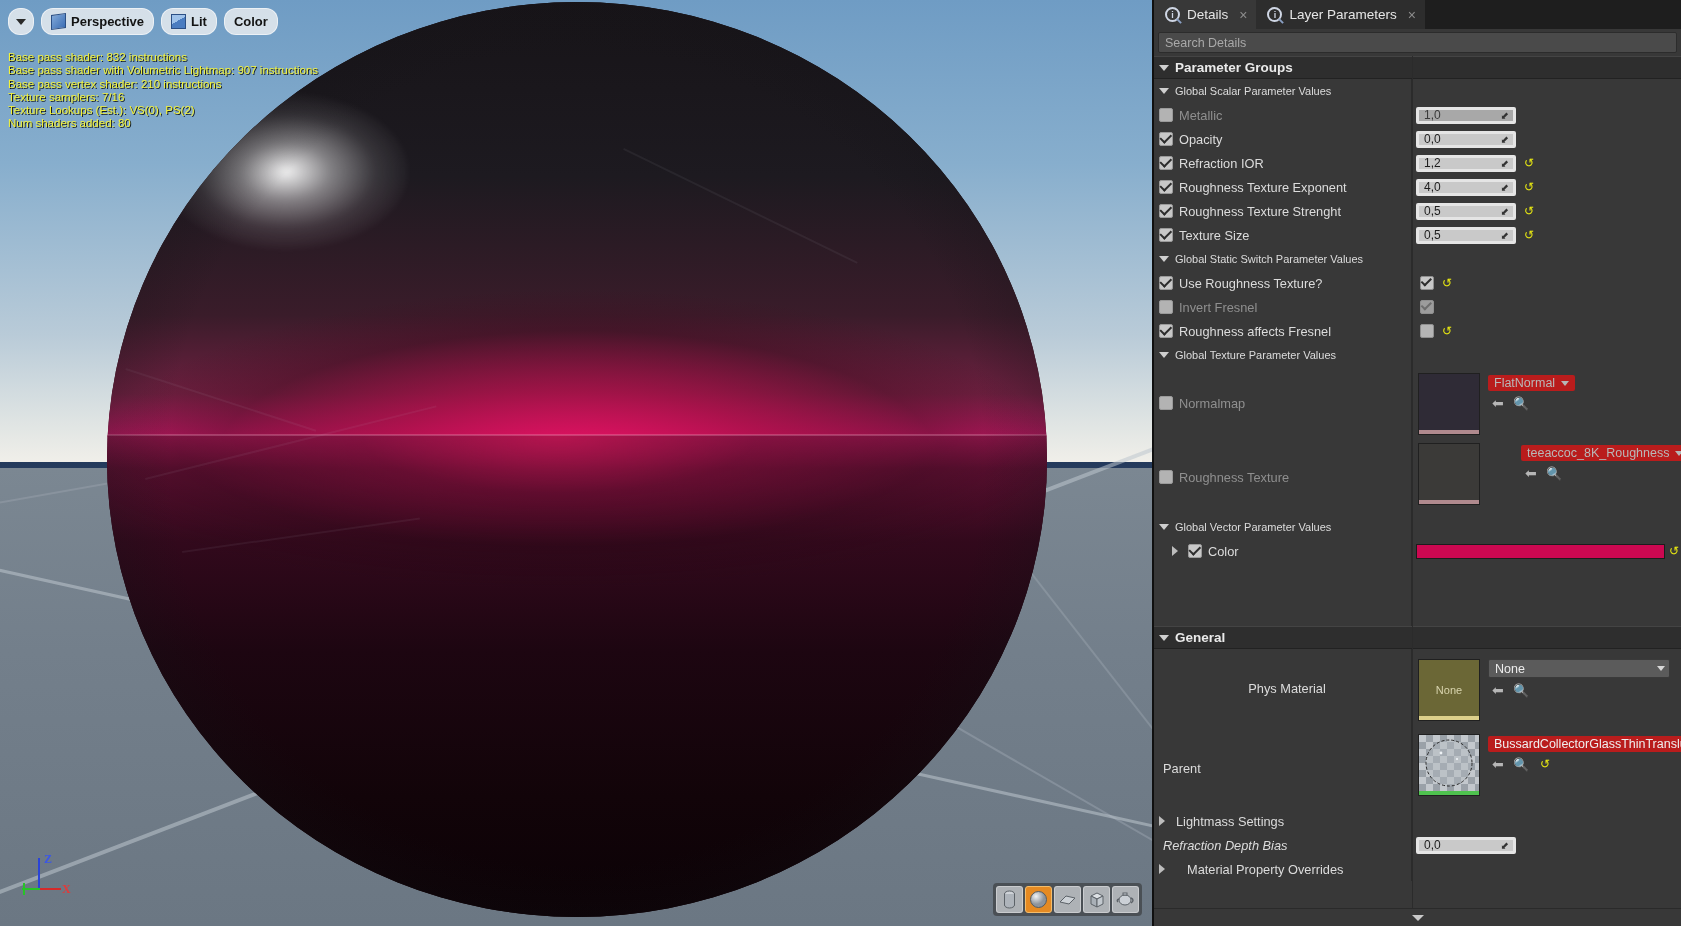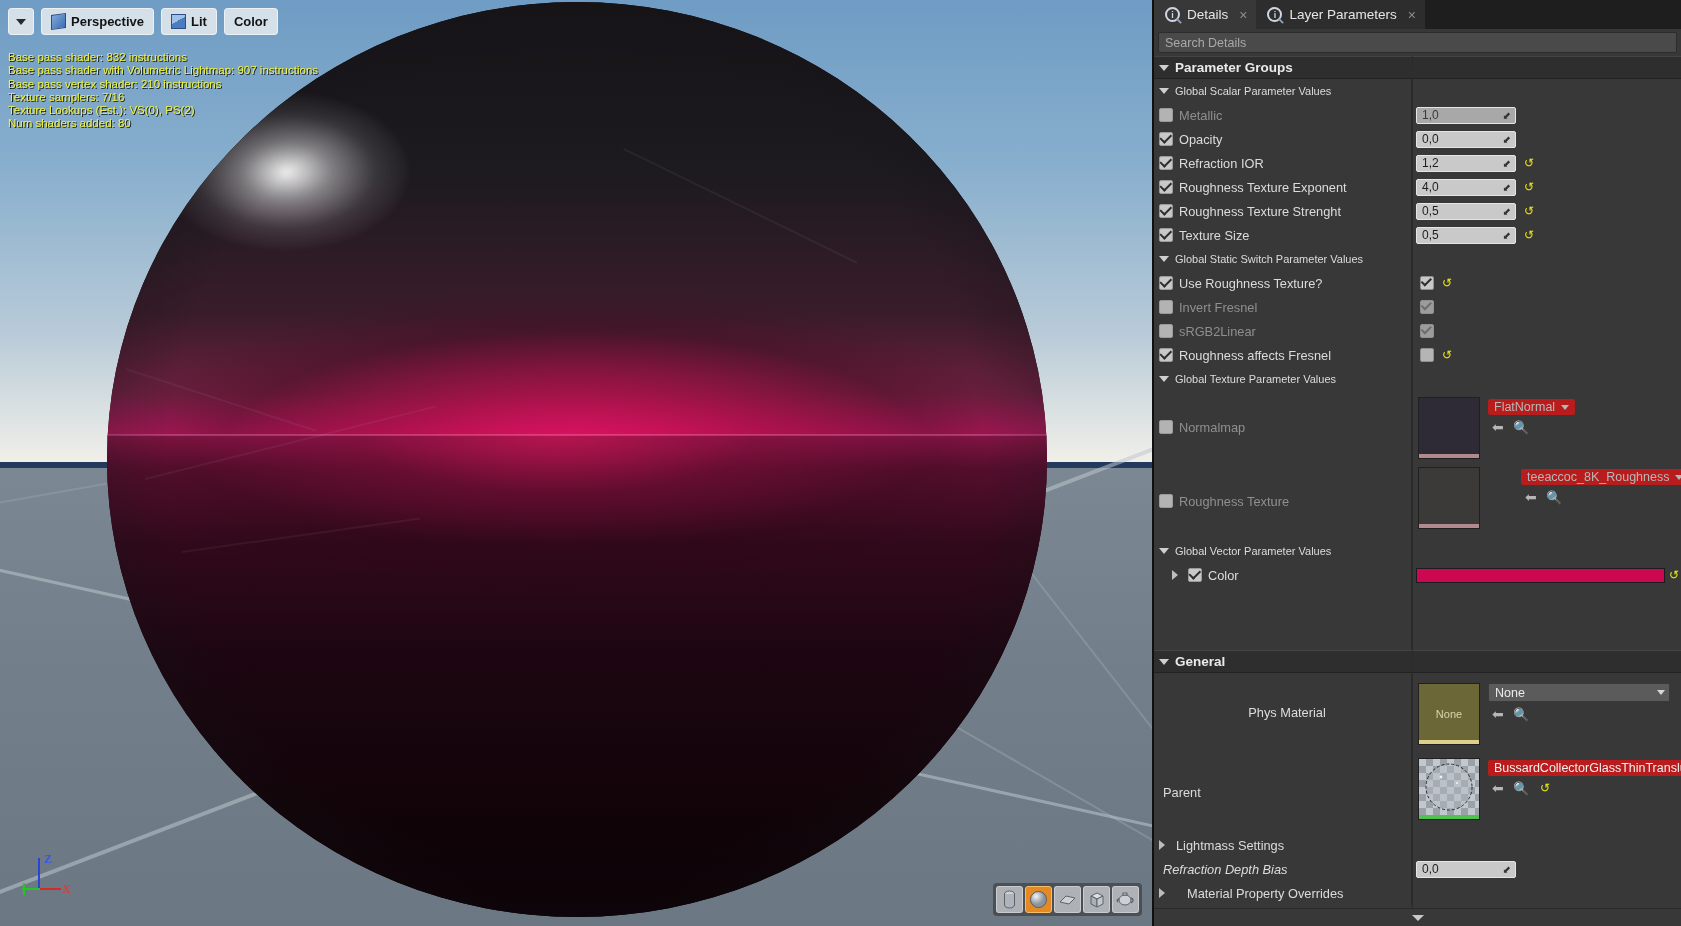--- a/index.html
+++ b/index.html
@@ -76,21 +76,21 @@
   .sph-reflect-line {
     position: absolute; left: 0; width: 100%; height: 2px;
     background: rgba(255,190,215,0.25);
   }
 
   
   .vp-toolbar { position: absolute; left: 8px; top: 8px; display: flex; gap: 7px; align-items: center; }
   .vp-btn {
     display: flex; align-items: center; gap: 5px;
     height: 27px; padding: 0 9px;
-    border-radius: 4px;
+    border-radius: 12px;
     border: 1px solid rgba(255,255,255,0.55);
     background: rgba(236,238,240,0.82);
     color: #131313; font-size: 13px; font-weight: bold;
     cursor: pointer; white-space: nowrap;
   }
   .vp-btn.icononly { padding: 0 7px; }
   .cubeicon {
     width: 15px; height: 15px;
     background: linear-gradient(135deg,#7fa7d8,#3d6fb5);
     border: 1px solid #2b4f85;
@@ -209,21 +209,21 @@
     position: relative; cursor: pointer;
   }
   .cb.off { background: #b3b3b3; }
   .cb .chk {
     width: 11px; height: 7px; border-left: 2.5px solid #2d2d2d; border-bottom: 2.5px solid #2d2d2d;
     transform: rotate(-45deg) translate(1px,-2px);
   }
 
   .numfield {
     width: 100px; height: 17px;
-    background: #c9c9c9; border: 1px solid #e5e5e5; border-radius: 2px;
+    background: #c9c9c9; border: 3px solid #e5e5e5; border-radius: 2px;
     color: #1d1d1d; font-size: 12px;
     display: flex; align-items: center; justify-content: space-between;
     padding: 0 4px 0 5px; cursor: text;
   }
   .numfield.dimmed { background: #a8a8a8; color: #3a3a3a; }
   .drag-arrows { font-size: 10px; color: #333; transform: rotate(0deg); }
 
   .reset-ico {
     width: 12px; height: 12px; margin-left: 8px; flex-shrink:0;
     color: #e8e812; font-size: 12px; line-height: 12px; cursor: pointer;
@@ -532,31 +532,20 @@
           <span class="cb off"></span>
           <span>Invert Fresnel</span>
         </div>
         <div class="rcol" style="padding-left:8px;">
           <span class="swbox dim">
               <span class="chk" style="width:10px;height:6px;border-left:2.2px solid #6d6d6d;border-bottom:2.2px solid #6d6d6d;transform:rotate(-45deg) translate(1px,-2px);"></span>
             </span>
         </div>
       </div>
 
-      <div class="row paramrow disabled">
-        <div class="lcol indent2">
-          <span class="cb off"></span>
-          <span>sRGB2Linear</span>
-        </div>
-        <div class="rcol" style="padding-left:8px;">
-          <span class="swbox dim">
-              <span class="chk" style="width:10px;height:6px;border-left:2.2px solid #6d6d6d;border-bottom:2.2px solid #6d6d6d;transform:rotate(-45deg) translate(1px,-2px);"></span>
-            </span>
-        </div>
-      </div>
 
       <div class="row paramrow">
         <div class="lcol indent2">
           <span class="cb">
               <span class="chk"></span>
             </span>
           <span>Roughness affects Fresnel</span>
         </div>
         <div class="rcol" style="padding-left:8px;">
           <span class="swbox empty"></span>

